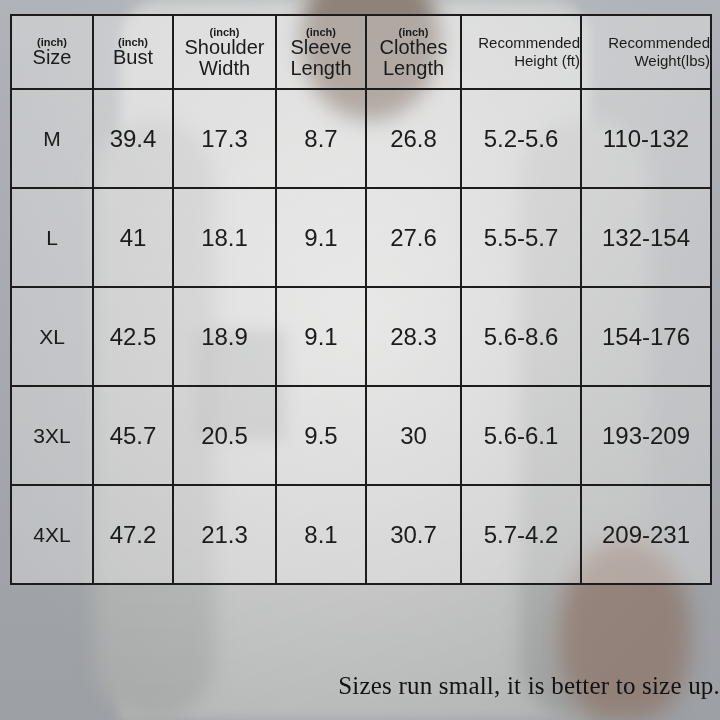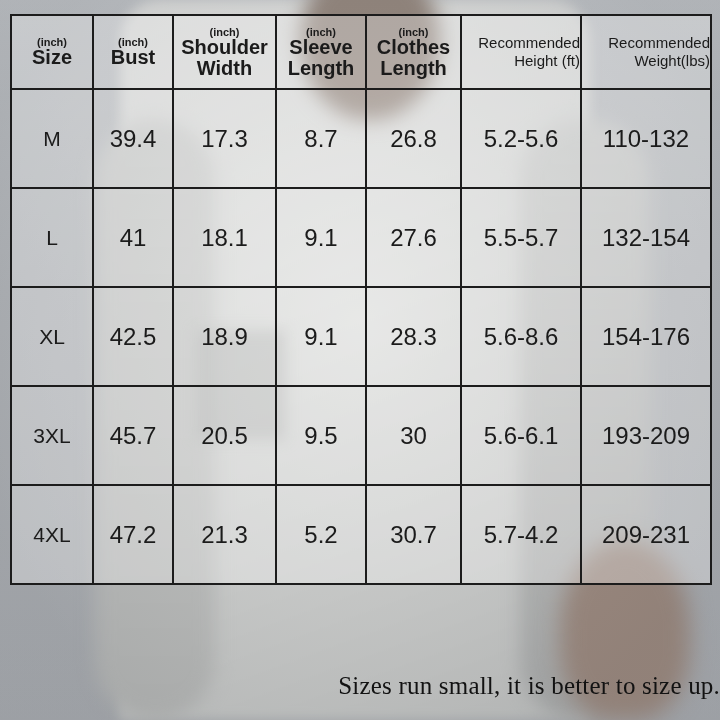--- a/index.html
+++ b/index.html
@@ -121,21 +121,21 @@
   .unit {
     display: block;
     font-size: 11px;
     font-weight: bold;
     line-height: 12px;
     margin-bottom: -1px;
   }
   .hdr-text {
     display: block;
     font-size: 20px;
-    font-weight: bold;
+    font-weight: normal;
     line-height: 21px;
   }
   .hdr-text.small {
     font-size: 15px;
     line-height: 18px;
     font-weight: normal;
     text-align: right;
   }
   tbody td {
     height: 97px;
@@ -256,21 +256,21 @@
           <td>20.5</td>
           <td>9.5</td>
           <td>30</td>
           <td>5.6-6.1</td>
           <td>193-209</td>
         </tr>
         <tr>
           <td class="size-cell">4XL</td>
           <td>47.2</td>
           <td>21.3</td>
-          <td>5.2</td>
+          <td>8.1</td>
           <td>30.7</td>
           <td>5.7-4.2</td>
           <td>209-231</td>
         </tr>
       </tbody>
     </table>
   </div>
 
   <div class="footnote">Sizes run small, it is better to size up.</div>
 

